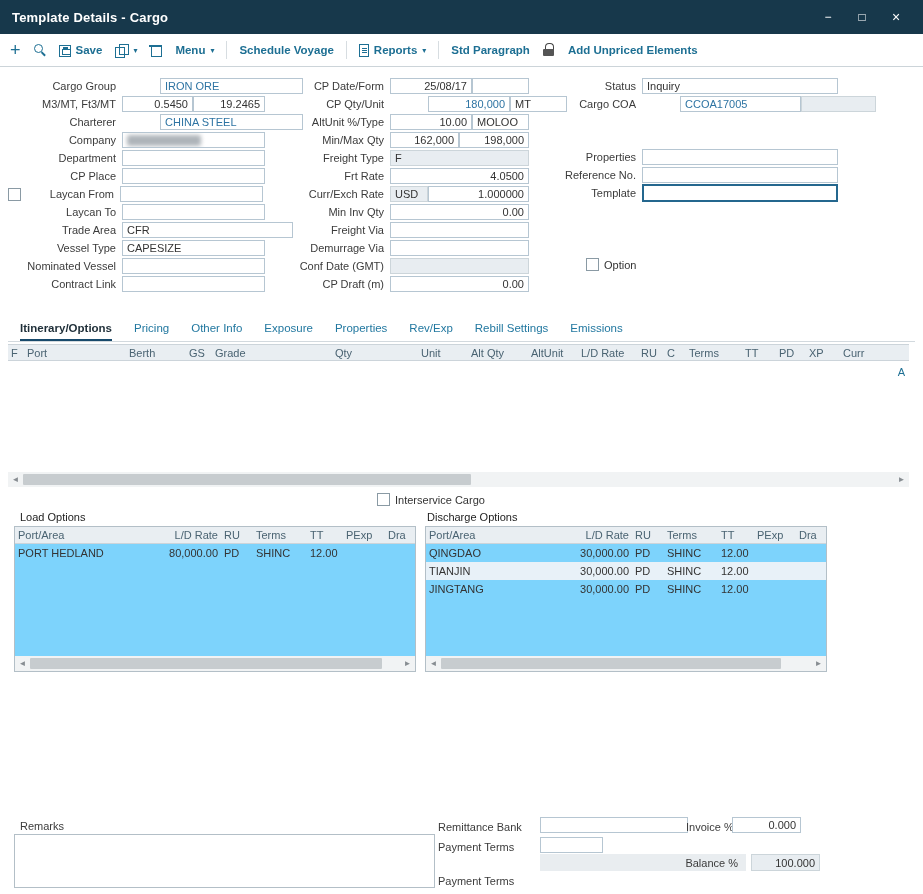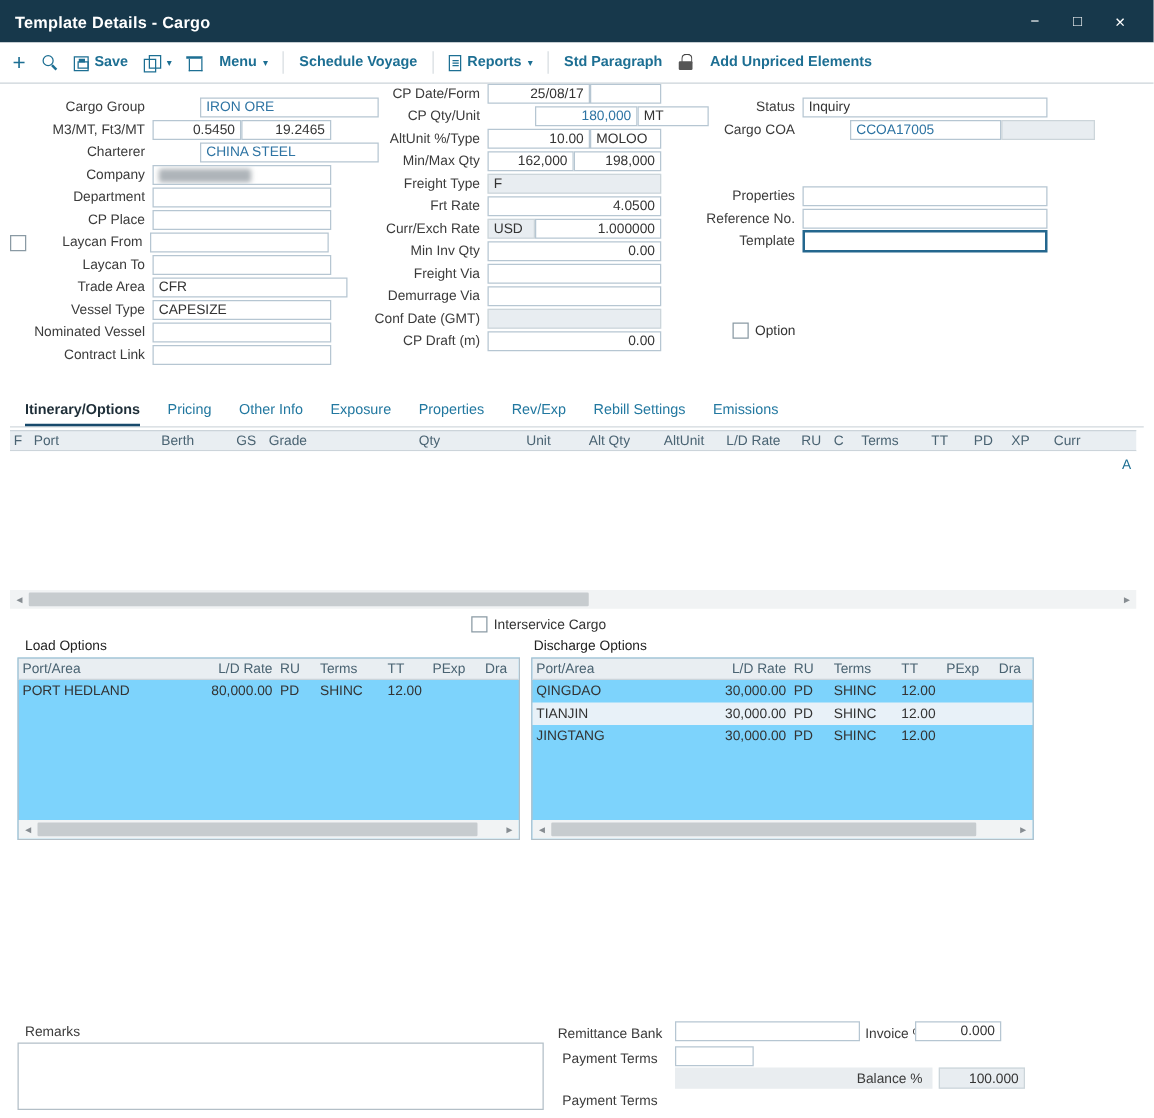--- a/index.html
+++ b/index.html
@@ -39,21 +39,21 @@
   .w108 { width:114px; }
   .w112 { width:112px; }
   .w114r { width:114px; }
   .inp { border:1px solid #b6c6d2; height:16px; background:#fff; display:flex; align-items:center; padding:0 4px; overflow:hidden; white-space:nowrap; }
   .inp.num { justify-content:flex-end; }
   .inp.dis { background:#e8edf1; border-color:#ccd5da; }
   .blue { color:#2e74a3;margin-left:38px; }
   .cb { width:13px; height:13px; border:1px solid #8a9aa4; background:#fff; display:inline-block; flex:0 0 auto; }
   .redact { width:74px; height:11px; background:#aeb4b9; border-radius:2px; filter:blur(2px); }
   #form-left { position:absolute; left:8px; top:77px; }
-  #form-mid { position:absolute; left:278px; top:66px; }
+  #form-mid { position:absolute; left:278px; top:77px; }
   #form-right { position:absolute; left:528px; top:77px; }
   .spacer35 { height:35px; }
   .inp.focus { border:2px solid #24678e; height:18px; }
   .opt-check { position:absolute; left:586px; top:258px; display:flex; align-items:center; gap:5px; }
 
   
   .tabs { position:absolute; top:322px; left:8px; width:907px; height:20px; border-bottom:1px solid #d2d9de; display:flex; gap:22px; padding-left:12px; }
   .tab { color:#2278a0; font-size:11.5px; padding-bottom:4px; cursor:pointer; }
   .tab.active { color:#1e2e38; font-weight:bold; border-bottom:2px solid #17496b; }
 
@@ -80,21 +80,21 @@
   .ophead { display:flex; height:17px; background:#e9eef2; border-bottom:1px solid #ccd4da; align-items:center; flex:0 0 auto; }
   .oprow { display:flex; height:18px; align-items:center; cursor:default; }
   .oprow.alt { background:#e8f1f8; }
   .oc { padding:0 3px; overflow:hidden; white-space:nowrap; }
   .op-c0{width:146px}.op-c1{width:60px; text-align:right;}.op-c2{width:32px}.op-c3{width:54px}.op-c4{width:36px}.op-c5{width:42px}.op-c6{flex:1}
   .opbody { flex:1; }
 
   
   .abs { position:absolute; }
   .b-lbl { color:#3b3b3b; white-space:nowrap; }
-  .r-lbl { text-align:center; }
+  .r-lbl { text-align:left; }
   .remarks-box { border:1px solid #b3bfc7; background:#fff; }
   .gray-bar { background:#e9edf0; display:flex; align-items:center; justify-content:flex-end; padding-right:8px; color:#3b3b3b; }
 </style>
 </head>
 <body>
 
 <div class="titlebar">
   <span class="title">Template Details - Cargo</span>
   <div class="win-controls">
     <span class="win-btn">−</span>
@@ -179,21 +179,21 @@
       <span class="cb"></span>
       <span class="lbl" style="width:99px">Laycan From</span>
       <span class="inp" style="width:143px"></span>
     </div>
   <div class="frow">
       <span class="lbl w108">Laycan To</span>
       <span class="inp" style="width:143px"></span>
     </div>
   <div class="frow">
       <span class="lbl w108">Trade Area</span>
-      <span class="inp" style="width:156px">CFR</span>
+      <span class="inp" style="width:171px">CFR</span>
     </div>
   <div class="frow">
       <span class="lbl w108">Vessel Type</span>
       <span class="inp" style="width:143px">CAPESIZE</span>
     </div>
   <div class="frow">
       <span class="lbl w108">Nominated Vessel</span>
       <span class="inp" style="width:143px"></span>
     </div>
   <div class="frow">

